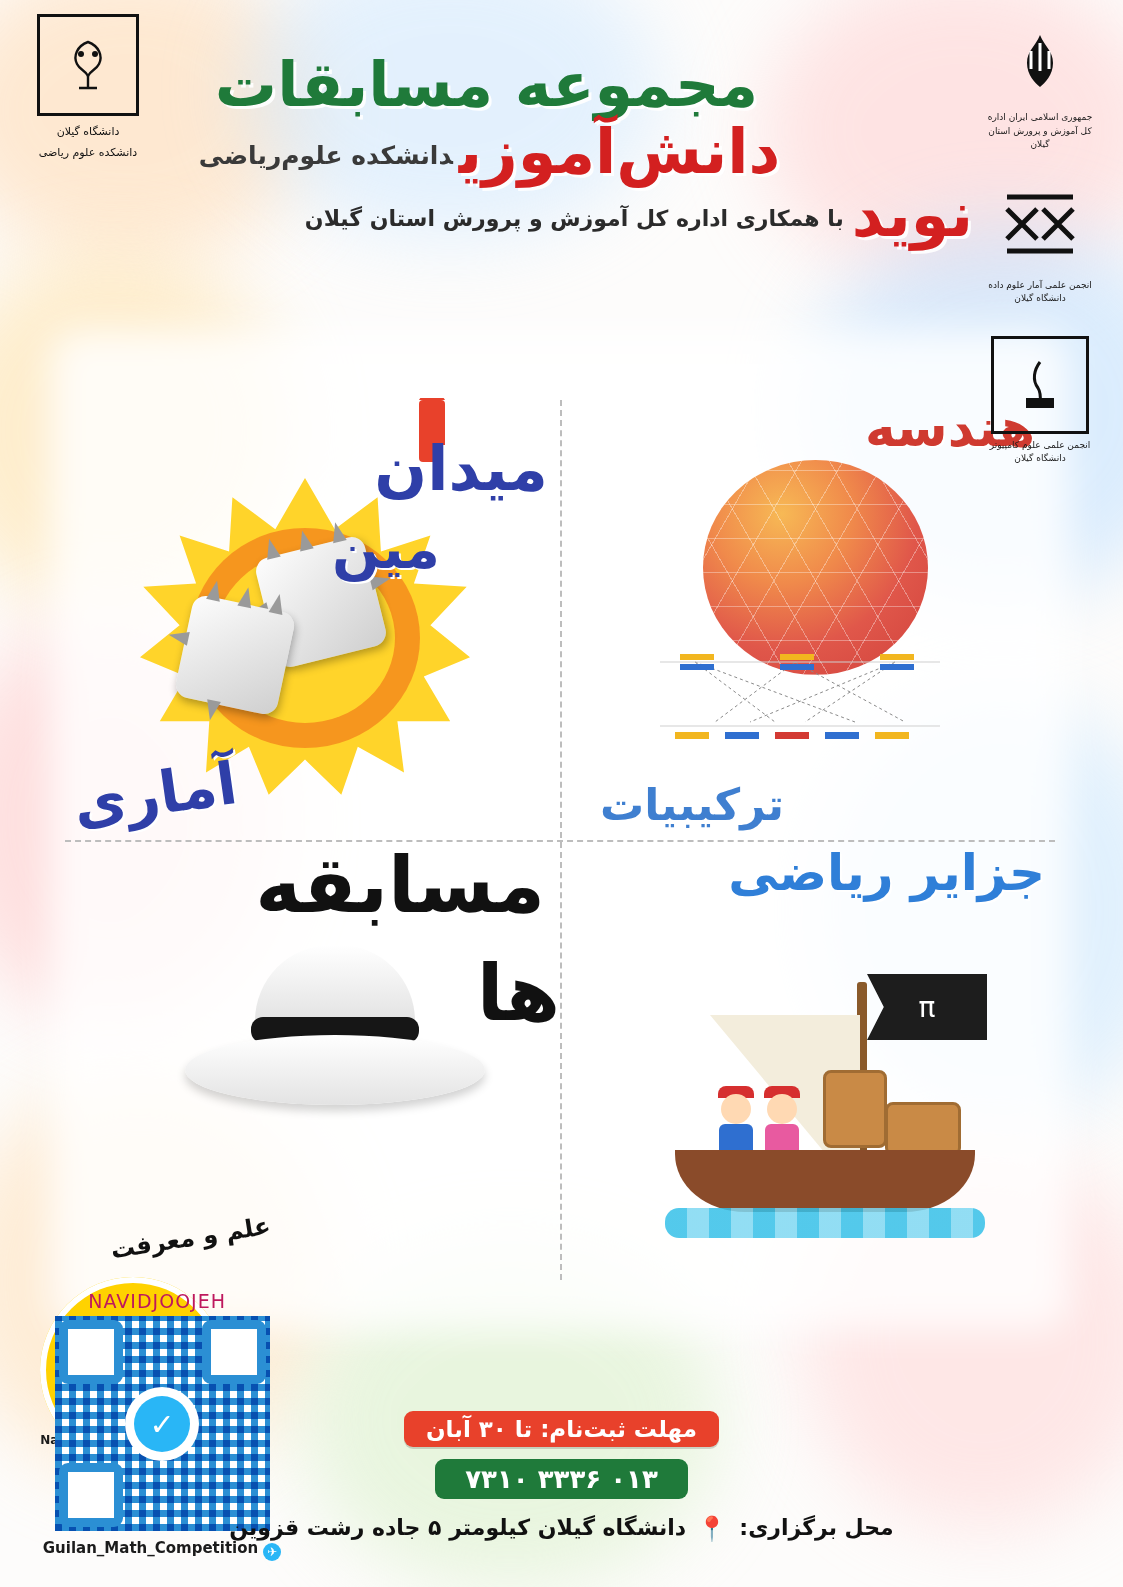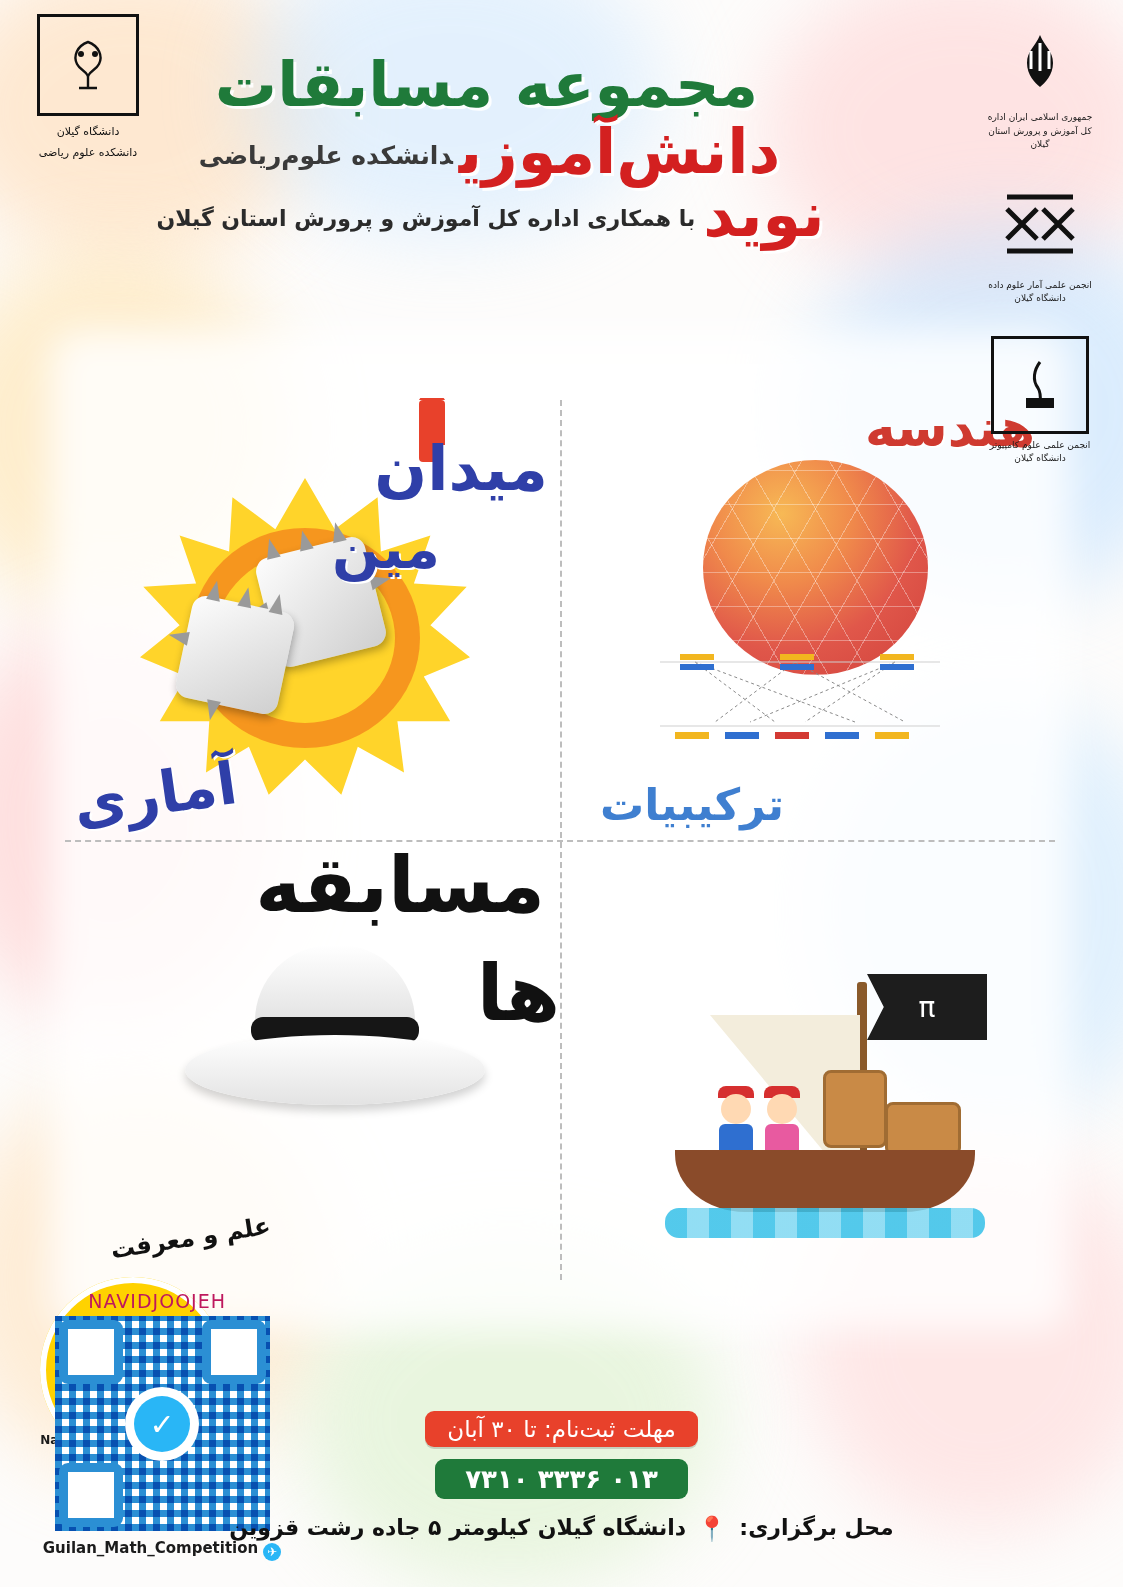--- a/index.html
+++ b/index.html
@@ -45,20 +45,21 @@
     font-size:62px;font-weight:bold;color:#d32020;margin-top:-6px;
     text-shadow:3px 3px 0 rgba(255,255,255,.9);
   }
   .t2 .sub{
     font-size:25px;color:#3a3a3a;font-weight:bold;vertical-align:middle;
     margin:0 6px;text-shadow:none;
   }
   .t3{
     font-size:62px;font-weight:bold;color:#d32020;margin-top:-10px;
     text-shadow:3px 3px 0 rgba(255,255,255,.9);
+    text-align:right;
   }
   .t3 .sub2{font-size:22px;color:#2b2b2b;font-weight:bold;vertical-align:middle;margin:0 8px;text-shadow:none;}
   
   .grid{position:absolute;left:55px;top:390px;width:1010px;height:900px;z-index:4;}
   .cell{position:absolute;width:505px;height:450px;}
   .c-tr{right:0;top:0;}
   .c-tl{left:0;top:8px;}
   .c-br{right:0;top:450px;}
   .c-bl{left:0;top:450px;}
   .divider-v{
@@ -100,21 +101,21 @@
   .cap-ha{
     position:absolute;right:0px;top:108px;font-size:78px;font-weight:bold;color:#111;
   }
   .cap-elm{
     position:absolute;left:55px;bottom:38px;font-size:24px;font-weight:bold;color:#111;
     transform:rotate(-9deg);
   }
   
   .info{position:absolute;left:0;right:0;bottom:44px;z-index:7;text-align:center;}
   .pill{
-    display:inline-block;background:#e8412b;color:#fff;font-weight:normal;
+    display:inline-block;background:#e8412b;color:#fff;font-weight:bold;
     padding:6px 26px;border-radius:9px;font-size:25px;margin-bottom:12px;
     box-shadow:0 2px 0 rgba(0,0,0,.15);
   }
   .pill.small{font-size:23px;padding:5px 22px;}
   .phone{
     display:inline-block;background:#1f7a3a;color:#fff;font-weight:bold;
     padding:5px 30px;border-radius:9px;font-size:26px;letter-spacing:4px;
   }
   .venue{
     margin-top:16px;font-size:22px;font-weight:bold;color:#111;
@@ -374,20 +375,21 @@
       <div class="rocket-tip"></div>
       <div class="rocket-body"></div>
     </div>
 
     <div class="cap-meydan">میدان</div>
     <div class="cap-min">مین</div>
     <div class="cap-amari">آماری</div>
   </div>
 
   <div class="cell c-br clip">
+    <div class="cap-jazayer">جزایر ریاضی</div>
     <div class="ship">
       <div class="mast"></div>
       <div class="flag">π</div>
       <div class="sail"></div>
       <div class="kid" style="left:62px;">
         <div class="kid-hat"></div>
           <div class="kid-head"></div>
           <div class="kid-body" style="background:#2f6fd0"></div>
       </div>
       <div class="kid" style="left:108px;">

